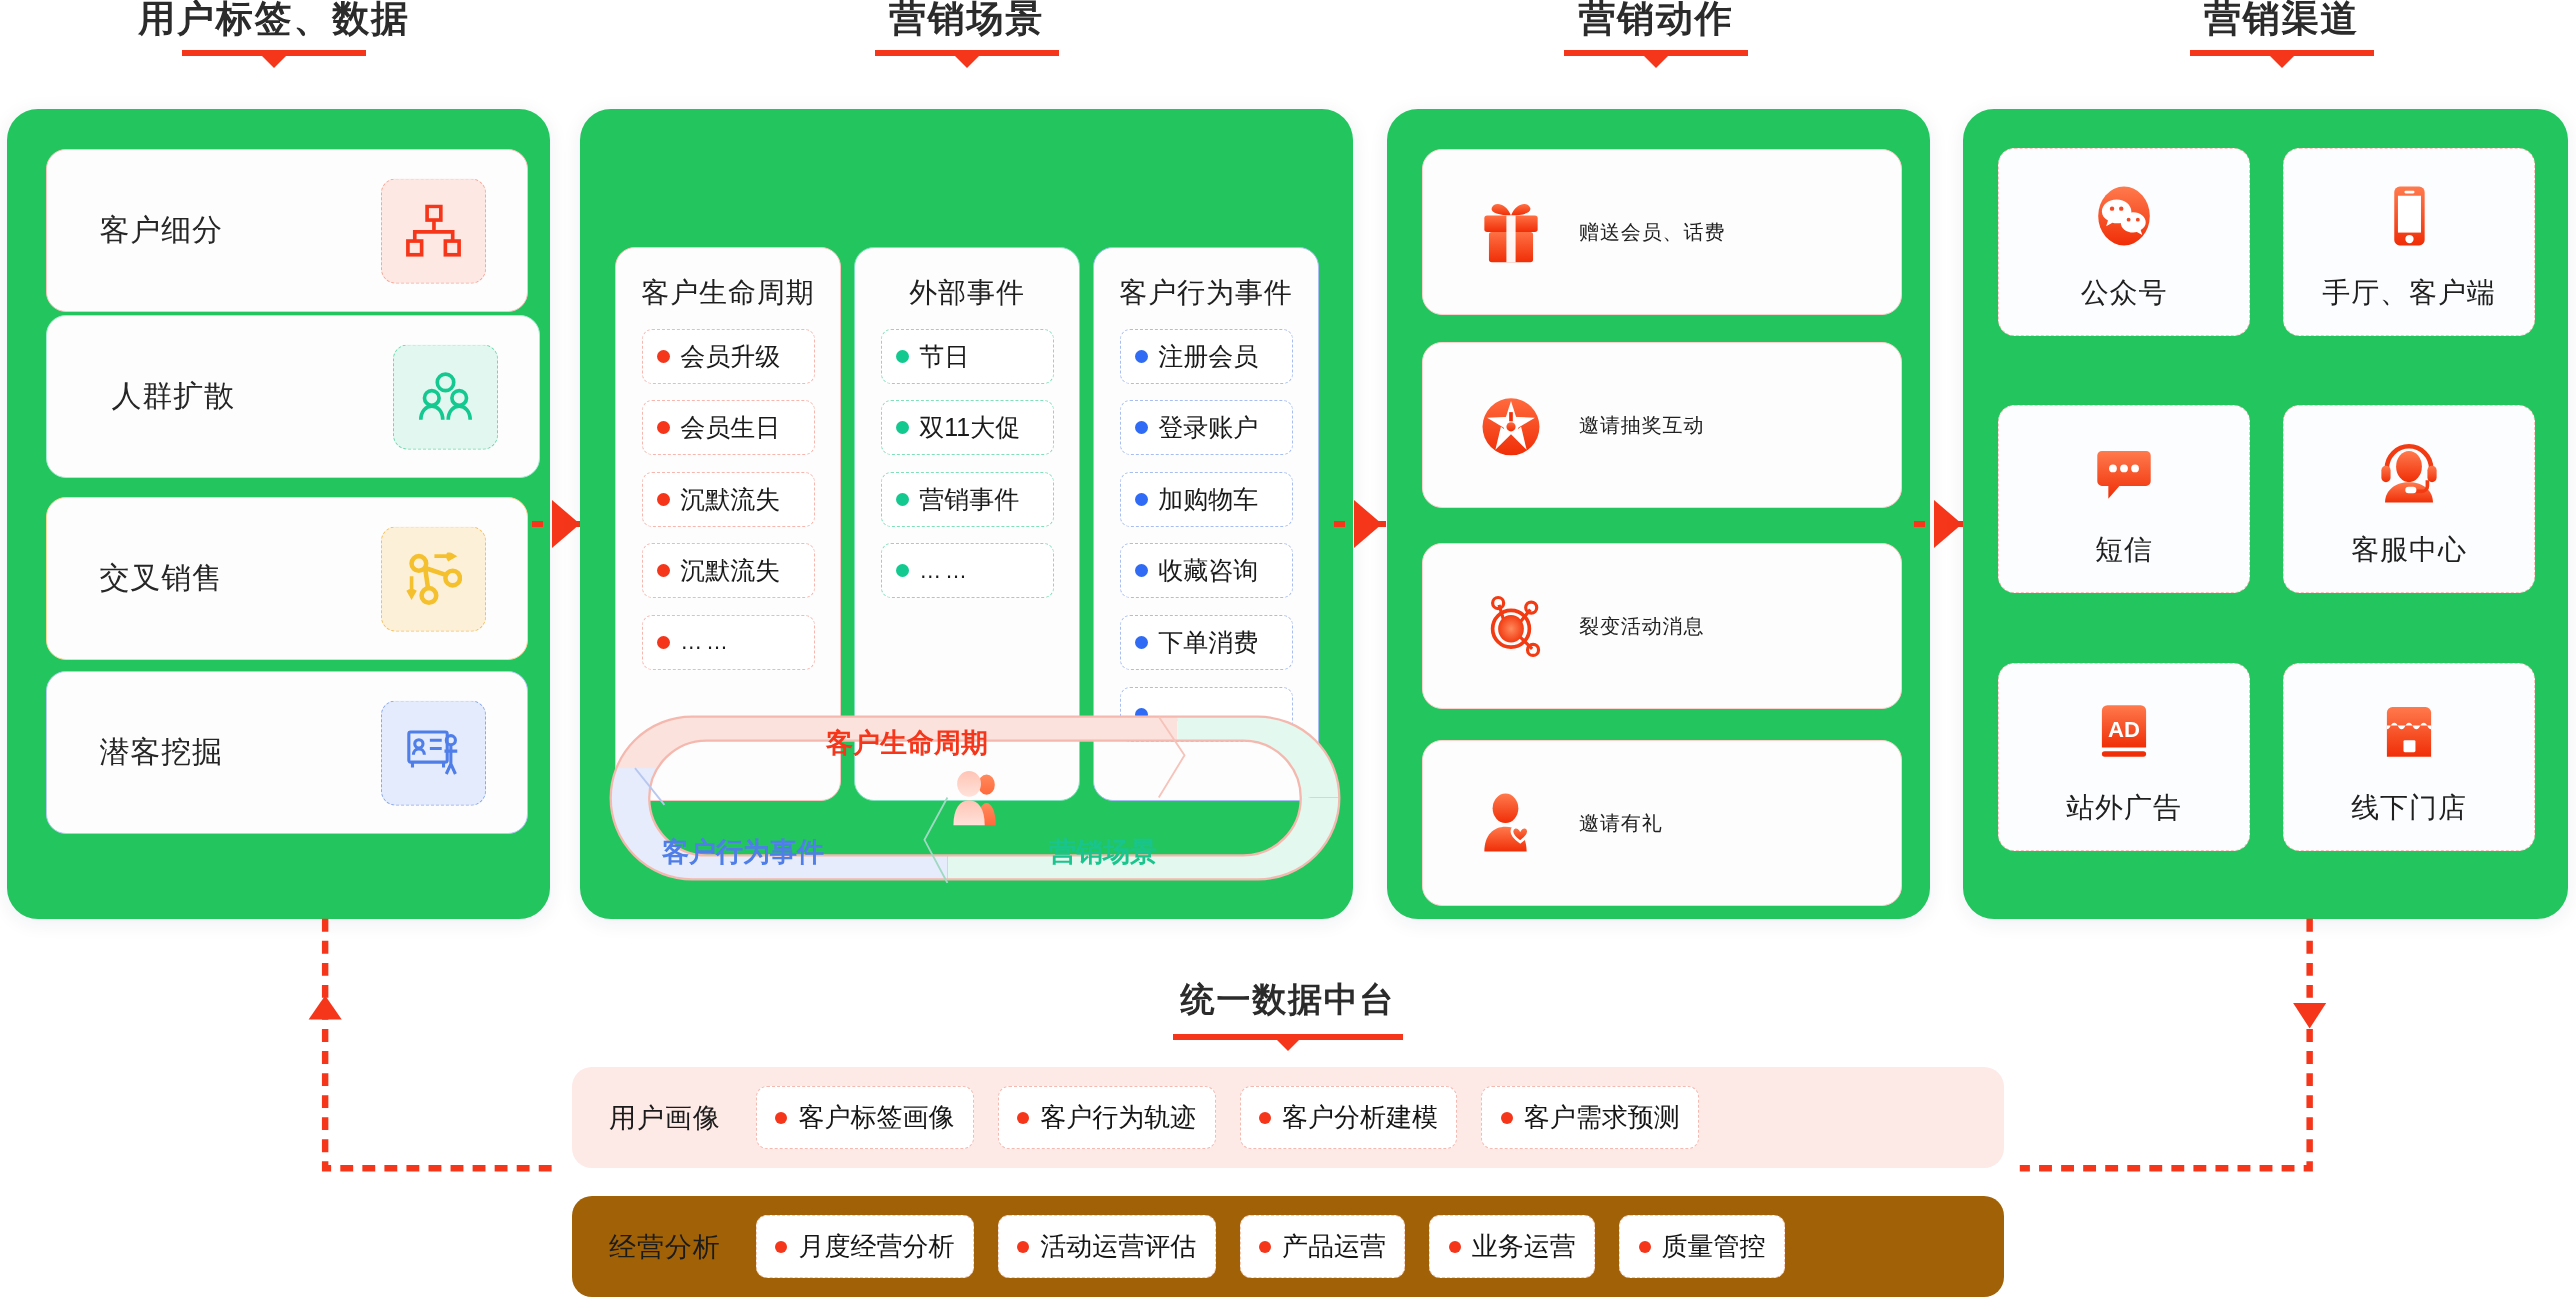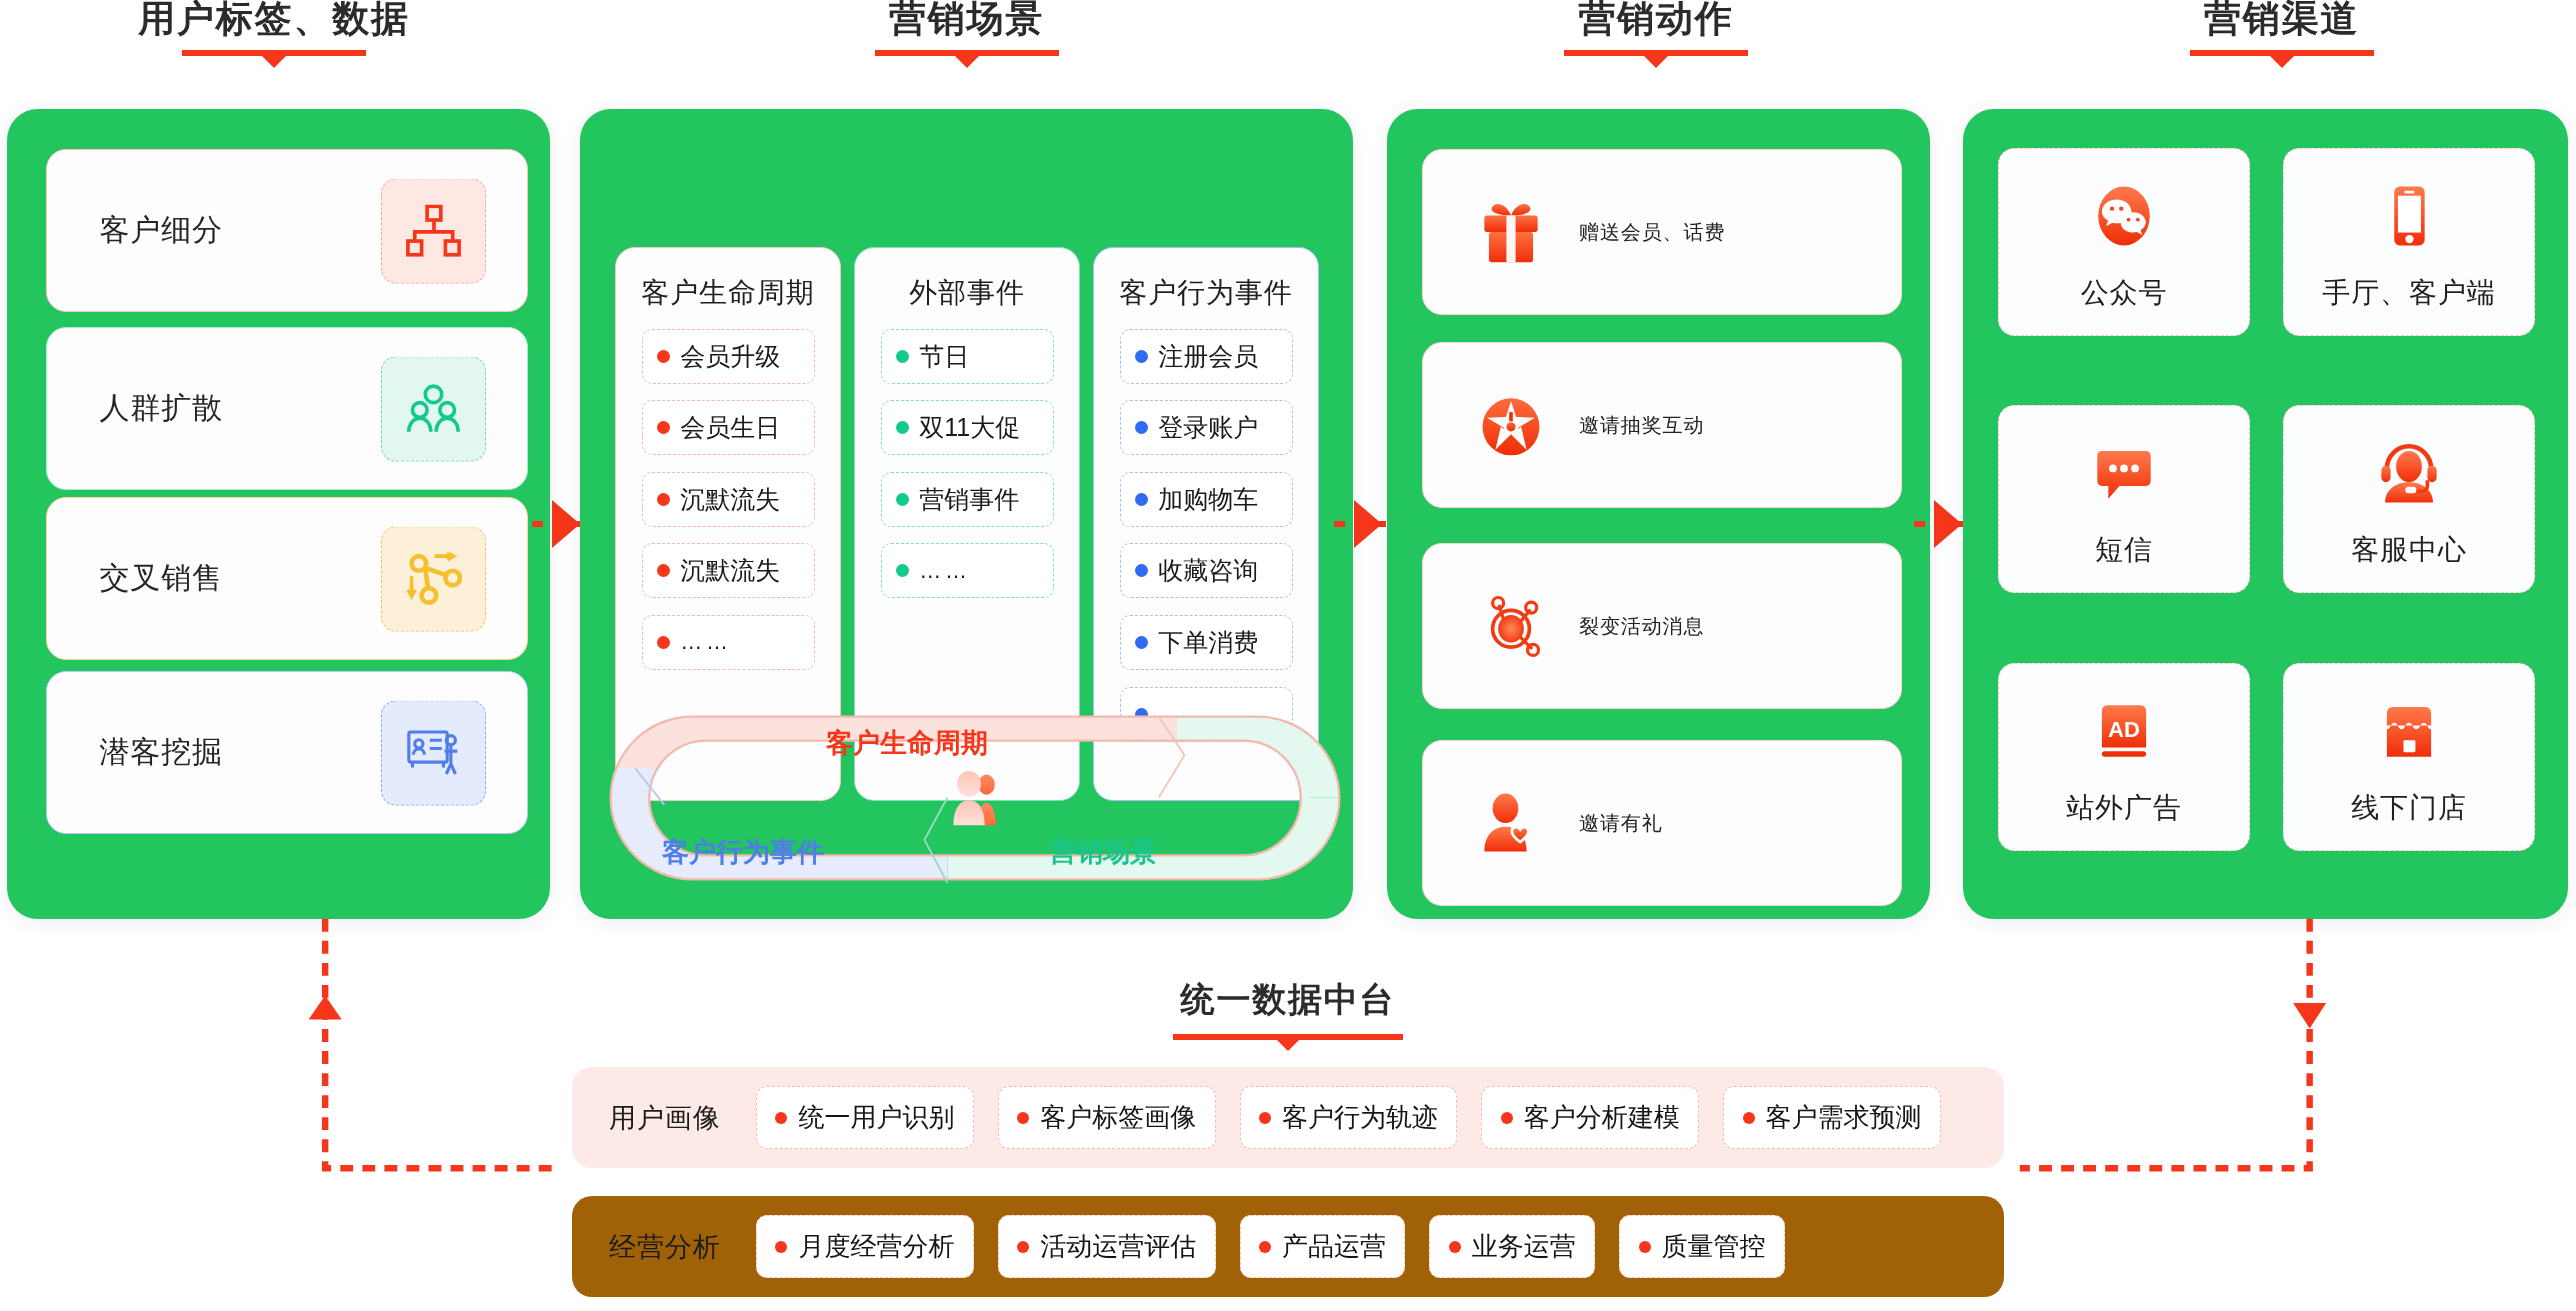--- a/index.html
+++ b/index.html
@@ -177,21 +177,21 @@
       <span class="iconbox">
         <svg width="57" height="53" viewBox="0 0 62 58" fill="none">
           <rect x="24" y="2" width="15" height="15" stroke="#f5361a" stroke-width="4"></rect>
           <rect x="3" y="40" width="15" height="15" stroke="#f5361a" stroke-width="4"></rect>
           <rect x="44" y="40" width="15" height="15" stroke="#f5361a" stroke-width="4"></rect>
           <path d="M31.5 17 V30 M10.5 40 V30 H52 V40" stroke="#f5361a" stroke-width="4" fill="none"></path>
         </svg>
       </span>
     </div>
 
-    <div class="c1card green" style="top:218px;">
+    <div class="c1card green" style="top:206px;padding-left:12px;">
       <span class="lbl">人群扩散</span>
       <span class="iconbox">
         <svg width="57" height="53" viewBox="0 0 62 58" fill="none" stroke="#14c98f" stroke-width="4">
           <circle cx="31" cy="13" r="9"></circle>
           <circle cx="16" cy="30" r="8"></circle>
           <circle cx="46" cy="30" r="8"></circle>
           <path d="M4 54c0-9 5.5-15 12-15s12 6 12 15" fill="none"></path>
           <path d="M34 54c0-9 5.5-15 12-15s12 6 12 15" fill="none"></path>
         </svg>
       </span>
@@ -571,24 +571,20 @@
 
   <div class="mid-head">
     <div class="ttl">统一数据中台</div>
     <div class="rule"></div>
   </div>
 
   <div class="botrow pink">
     <span class="rowlbl">用户画像</span>
     <div class="bchip">
       <span class="dot"></span>
-      <span class="txt">统一用户识别</span>
-    </div>
-    <div class="bchip">
-      <span class="dot"></span>
       <span class="txt">客户标签画像</span>
     </div>
     <div class="bchip">
       <span class="dot"></span>
       <span class="txt">客户行为轨迹</span>
     </div>
     <div class="bchip">
       <span class="dot"></span>
       <span class="txt">客户分析建模</span>
     </div>

